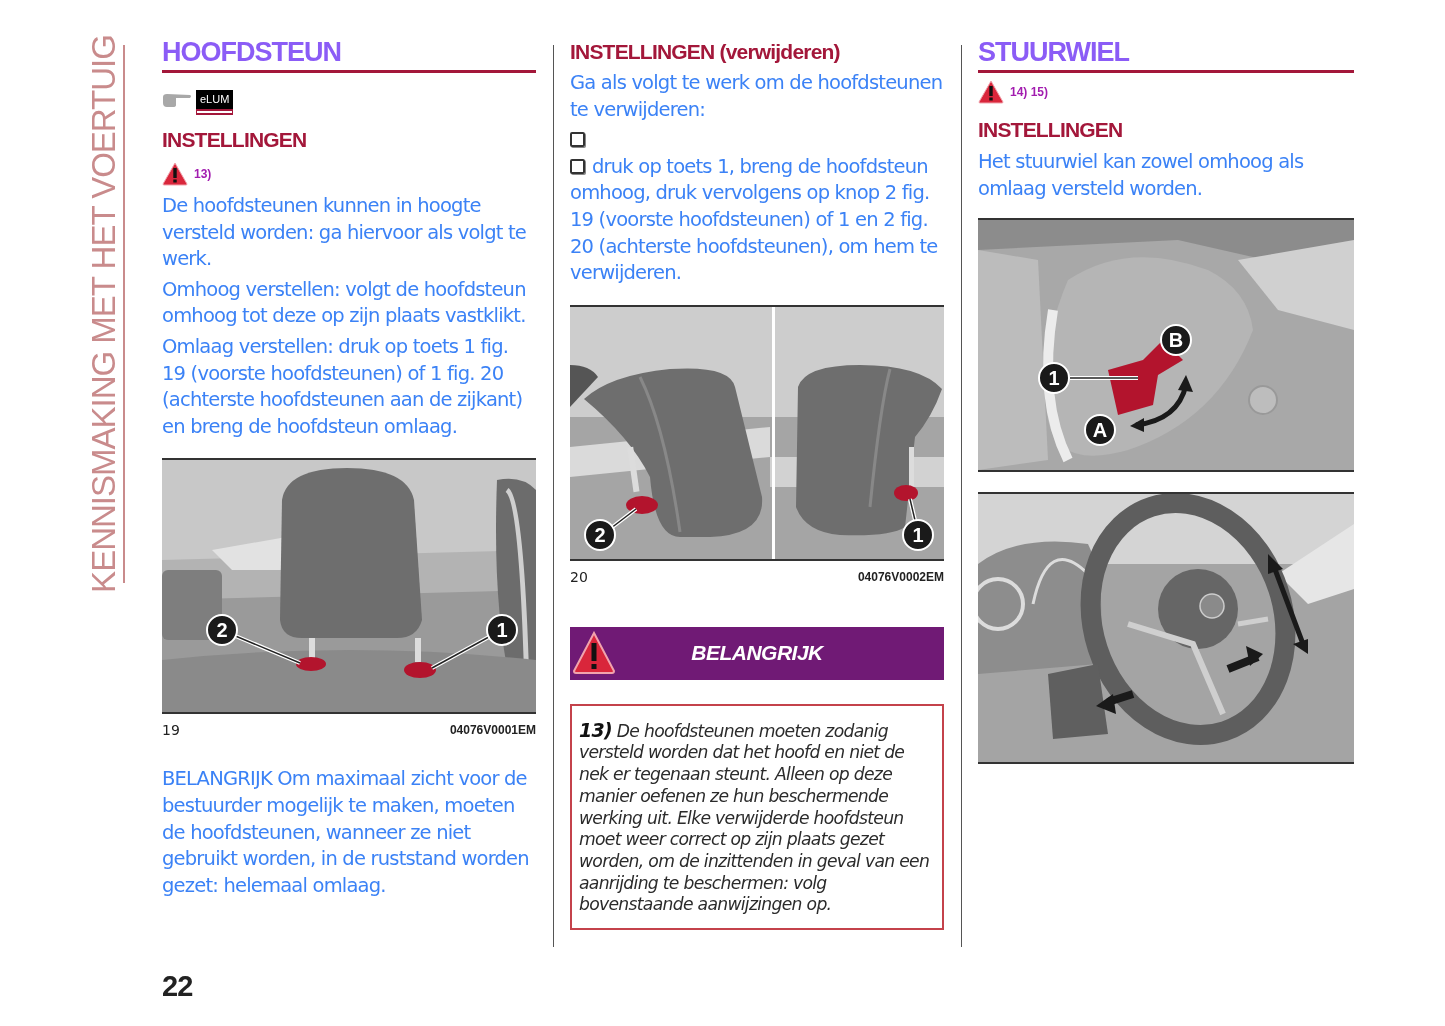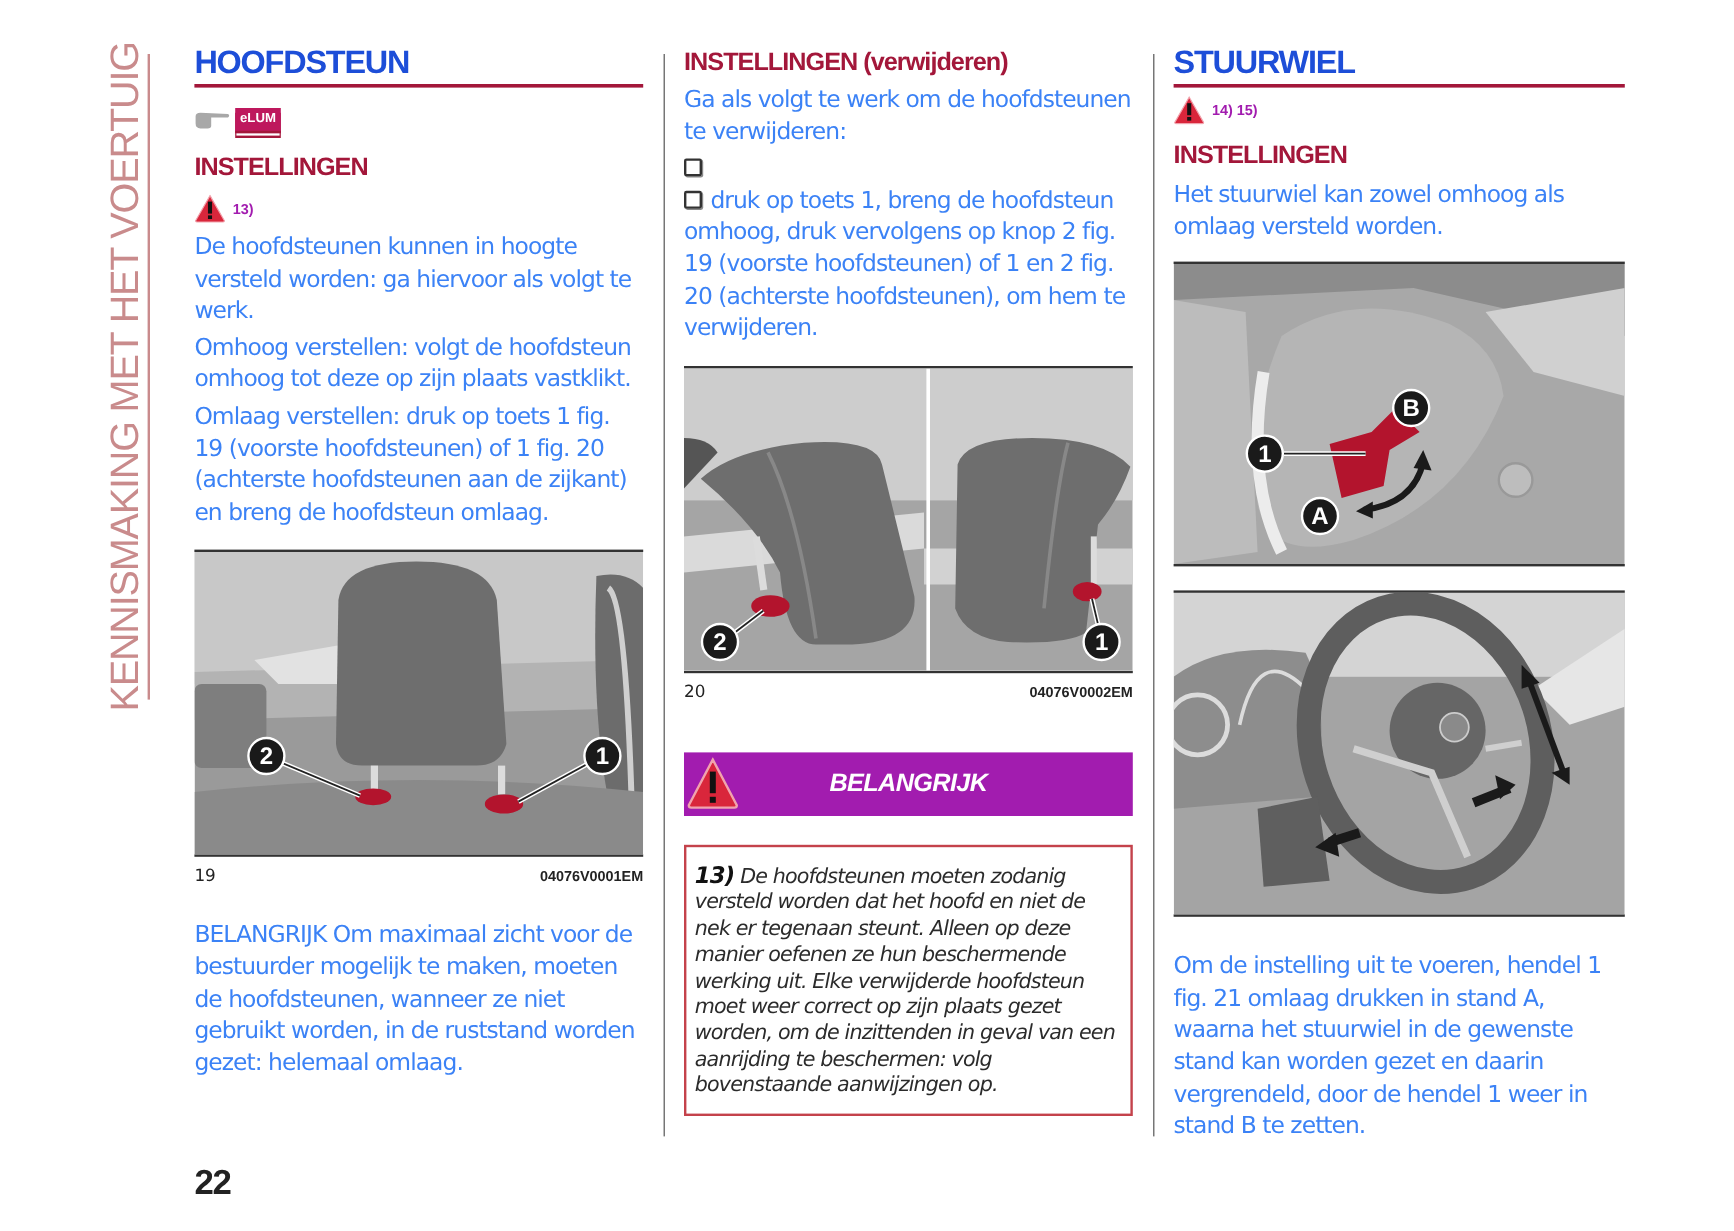--- a/index.html
+++ b/index.html
@@ -19,59 +19,59 @@
 
   .col-rule { position: absolute; width: 1px; background: #555; }
 
   .col { position: absolute; top: 36px; }
   .col1 { left: 162px; width: 374px; }
   .col2 { left: 570px; width: 374px; }
   .col3 { left: 978px; width: 376px; }
 
   .h1 {
     font-family: "Liberation Sans", sans-serif; font-weight: bold; font-size: 27px;
-    color: #1d4ed8; letter-spacing: -1px; line-height: 32px;
+    color: #8b5cf6; letter-spacing: -1px; line-height: 32px;
     padding-bottom: 2px; border-bottom: 3px solid #a3173a;
   }
   .h2 {
     font-family: "Liberation Sans", sans-serif; font-weight: bold; font-size: 21px;
     color: #a3173a; letter-spacing: -0.8px; line-height: 26px;
   }
   .p {
     font-family: "DejaVu Sans", sans-serif; font-size: 19.5px; line-height: 26.6px;
     color: #3b82f6; letter-spacing: -0.8px; font-weight: normal;
   }
   .p + .p { margin-top: 4px; }
 
   .icon-row { display: flex; align-items: center; gap: 6px; height: 30px; }
   .warn { width: 26px; height: 24px; position: relative; }
   .warn svg { display: block; }
   .refnum { font-family: "Liberation Sans", sans-serif; font-weight: bold; font-size: 12px; color: #a21caf; }
 
   .elum-wrap { display: flex; align-items: center; gap: 4px; }
   .hand { width: 30px; height: 16px; }
   .elum {
-    background: #be185d; color: #fff; font-family: "Liberation Sans", sans-serif; font-weight: bold;
+    background: #000000; color: #fff; font-family: "Liberation Sans", sans-serif; font-weight: normal;
     font-size: 11px; padding: 3px 4px 4px; border-bottom: 2px solid #a3173a; position: relative;
     box-shadow: 0 3px 0 -1px #fff, 0 4px 0 0 #a3173a;
   }
 
   .fig { position: relative; border-top: 2px solid #333; border-bottom: 2px solid #333; overflow: hidden; }
   .fig svg { display: block; }
   .fig-caption { display: flex; justify-content: space-between; align-items: center; margin-top: 8px; }
   .fig-num { font-family: "DejaVu Sans", sans-serif; font-size: 14px; color: #222; }
   .fig-code { font-family: "Liberation Sans", sans-serif; font-weight: bold; font-size: 12px; color: #222; }
 
   .checkbox {
     display: inline-block; width: 15px; height: 15px; border: 2px solid #333; border-radius: 2px;
     vertical-align: -1px; margin-right: 7px; box-shadow: 1px 1px 0 #888;
   }
 
   .belang-bar {
-    background: #a21caf; height: 53px; position: relative; display: flex; align-items: center; justify-content: center;
+    background: #701a75; height: 53px; position: relative; display: flex; align-items: center; justify-content: center;
   }
   .belang-bar .bw { position: absolute; left: 2px; top: 4px; }
   .belang-title {
     font-family: "Liberation Sans", sans-serif; font-weight: bold; font-style: italic; font-size: 21px;
     color: #fff; letter-spacing: -0.5px;
   }
   .note-box {
     margin-top: 24px; border: 2px solid #c4424b; padding: 14px 8px 12px 7px;
   }
   .note-text {
@@ -284,16 +284,15 @@
       <line x1="295" y1="70" x2="325" y2="150" stroke="#1a1a1a" stroke-width="5"></line>
       <polygon points="290,60 305,75 290,80" fill="#1a1a1a"></polygon>
       <polygon points="330,160 315,150 330,145" fill="#1a1a1a"></polygon>
       <line x1="250" y1="175" x2="280" y2="163" stroke="#1a1a1a" stroke-width="8"></line>
       <polygon points="285,160 268,152 272,172" fill="#1a1a1a"></polygon>
       <line x1="130" y1="208" x2="155" y2="200" stroke="#1a1a1a" stroke-width="8"></line>
       <polygon points="118,212 135,200 138,220" fill="#1a1a1a"></polygon>
     </svg>
   </div>
 
-  <p class="p" style="margin-top:28px;">Om de instelling uit te voeren, hendel 1 fig. 21 omlaag drukken in stand A, waarna het stuurwiel in de gewenste stand kan worden gezet en daarin vergrendeld, door de hendel 1 weer in stand B te zetten.</p>
 </div>
 
 <div class="page-num">22</div>
 
 </body></html>

